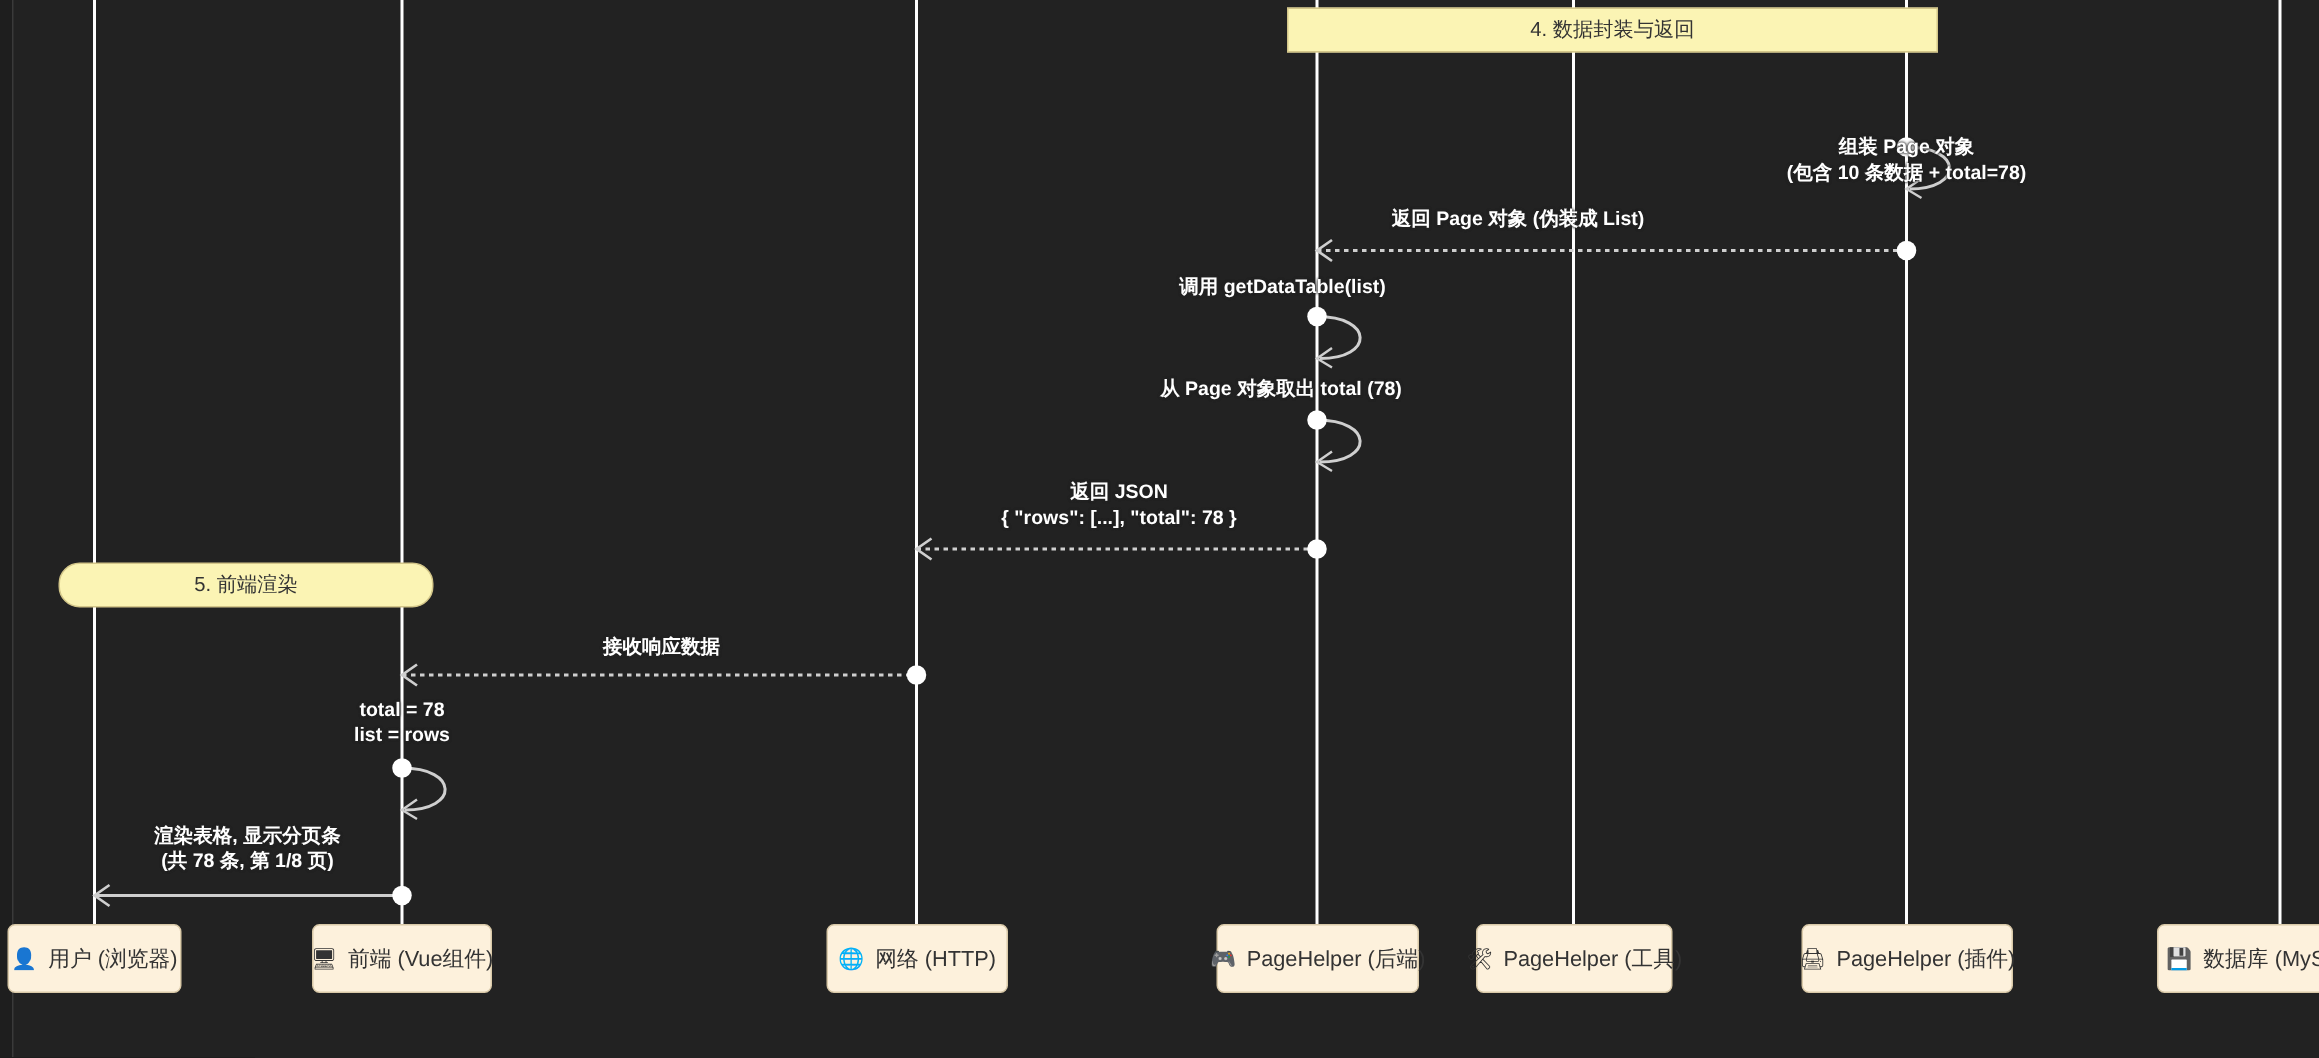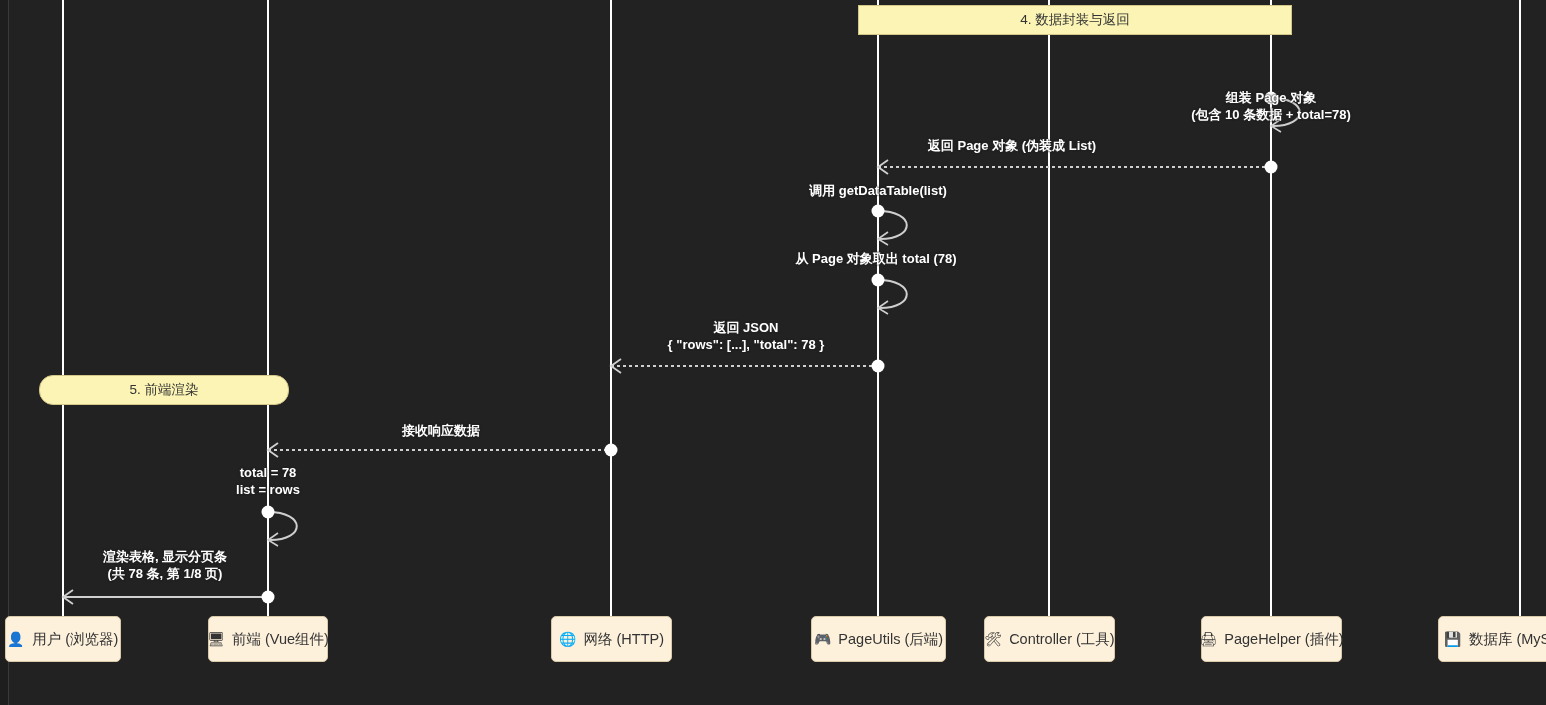--- a/index.html
+++ b/index.html
@@ -111,27 +111,27 @@
         <line x1="0" x2="393" y1="10" y2="10" stroke="#cfcfcf" stroke-width="2" stroke-dasharray="3,3"></line>
         <path d="M10,3 L0,10 L10,17" fill="none" stroke="#cfcfcf" stroke-width="1.8"></path>
         <circle cx="393" cy="10" r="6.5" fill="#ffffff"></circle>
       </svg>
       <div class="msg-label" style="left: 0px; top: 137px; width: 100%; text-align: left;"><div style="position: absolute; left: 1012px; top: 0px; transform: translateX(-50%); text-align: center; white-space: pre;"><div>返回 Page 对象 (伪装成 List)</div></div></div>
       <svg width="70" height="50" style="position: absolute; left: 868px; top: 199px; overflow: visible;">
         <path d="M10,12 C 48,12 48,40 12,40" fill="none" stroke="#cfcfcf" stroke-width="2"></path>
         <path d="M20,33 L10,40 L20,46" fill="none" stroke="#cfcfcf" stroke-width="1.6"></path>
         <circle cx="10" cy="12" r="6.5" fill="#ffffff"></circle>
       </svg>
-      <div class="msg-label" style="left: 0px; top: 182px; width: 100%; text-align: left;"><div style="position: absolute; left: 878px; top: 0px; transform: translateX(-50%); text-align: right; white-space: pre;"><div>调用 getDataTable(list)</div></div></div>
+      <div class="msg-label" style="left: 0px; top: 182px; width: 100%; text-align: left;"><div style="position: absolute; left: 855px; top: 0px; transform: translateX(-50%); text-align: right; white-space: pre;"><div>调用 getDataTable(list)</div></div></div>
       <svg width="70" height="50" style="position: absolute; left: 868px; top: 268px; overflow: visible;">
         <path d="M10,12 C 48,12 48,40 12,40" fill="none" stroke="#cfcfcf" stroke-width="2"></path>
         <path d="M20,33 L10,40 L20,46" fill="none" stroke="#cfcfcf" stroke-width="1.6"></path>
         <circle cx="10" cy="12" r="6.5" fill="#ffffff"></circle>
       </svg>
-      <div class="msg-label" style="left: 0px; top: 250px; width: 100%; text-align: left;"><div style="position: absolute; left: 876px; top: 0px; transform: translateX(-50%); text-align: center; white-space: pre;"><div>从 Page 对象取出 total (78)</div></div></div>
+      <div class="msg-label" style="left: 0px; top: 250px; width: 100%; text-align: left;"><div style="position: absolute; left: 854px; top: 0px; transform: translateX(-50%); text-align: center; white-space: pre;"><div>从 Page 对象取出 total (78)</div></div></div>
       <svg width="267" height="20" style="position: absolute; left: 611px; top: 356px; overflow: visible;">
         <line x1="0" x2="267" y1="10" y2="10" stroke="#cfcfcf" stroke-width="2" stroke-dasharray="3,3"></line>
         <path d="M10,3 L0,10 L10,17" fill="none" stroke="#cfcfcf" stroke-width="1.8"></path>
         <circle cx="267" cy="10" r="6.5" fill="#ffffff"></circle>
       </svg>
       <div class="msg-label" style="left: 0px; top: 319px; width: 100%; text-align: left;"><div style="position: absolute; left: 746px; top: 0px; transform: translateX(-50%); text-align: center; white-space: pre;"><div>返回 JSON</div><div>{ "rows": [...], "total": 78 }</div></div></div>
       <svg width="343" height="20" style="position: absolute; left: 268px; top: 440px; overflow: visible;">
         <line x1="0" x2="343" y1="10" y2="10" stroke="#cfcfcf" stroke-width="2" stroke-dasharray="3,3"></line>
         <path d="M10,3 L0,10 L10,17" fill="none" stroke="#cfcfcf" stroke-width="1.8"></path>
         <circle cx="343" cy="10" r="6.5" fill="#ffffff"></circle>
@@ -158,25 +158,25 @@
       <div class="participant" style="left: 208px; width: 120px; top: 616px;">
         <span class="p-icon">🖥</span>
         <span>前端 (Vue组件)</span>
       </div>
       <div class="participant" style="left: 551px; width: 121px; top: 616px;">
         <span class="p-icon">🌐</span>
         <span>网络 (HTTP)</span>
       </div>
       <div class="participant" style="left: 811px; width: 135px; top: 616px;">
         <span class="p-icon">🎮</span>
-        <span>PageUtils (后端)</span>
+        <span>PageHelper (后端)</span>
       </div>
       <div class="participant" style="left: 984px; width: 131px; top: 616px;">
         <span class="p-icon">🛠</span>
-        <span>Controller (工具)</span>
+        <span>PageHelper (工具)</span>
       </div>
       <div class="participant" style="left: 1201px; width: 141px; top: 616px;">
         <span class="p-icon">🖨</span>
         <span>PageHelper (插件)</span>
       </div>
       <div class="participant" style="left: 1438px; width: 130px; top: 616px;">
         <span class="p-icon">💾</span>
         <span>数据库 (MySQ</span>
       </div>
     </div>

